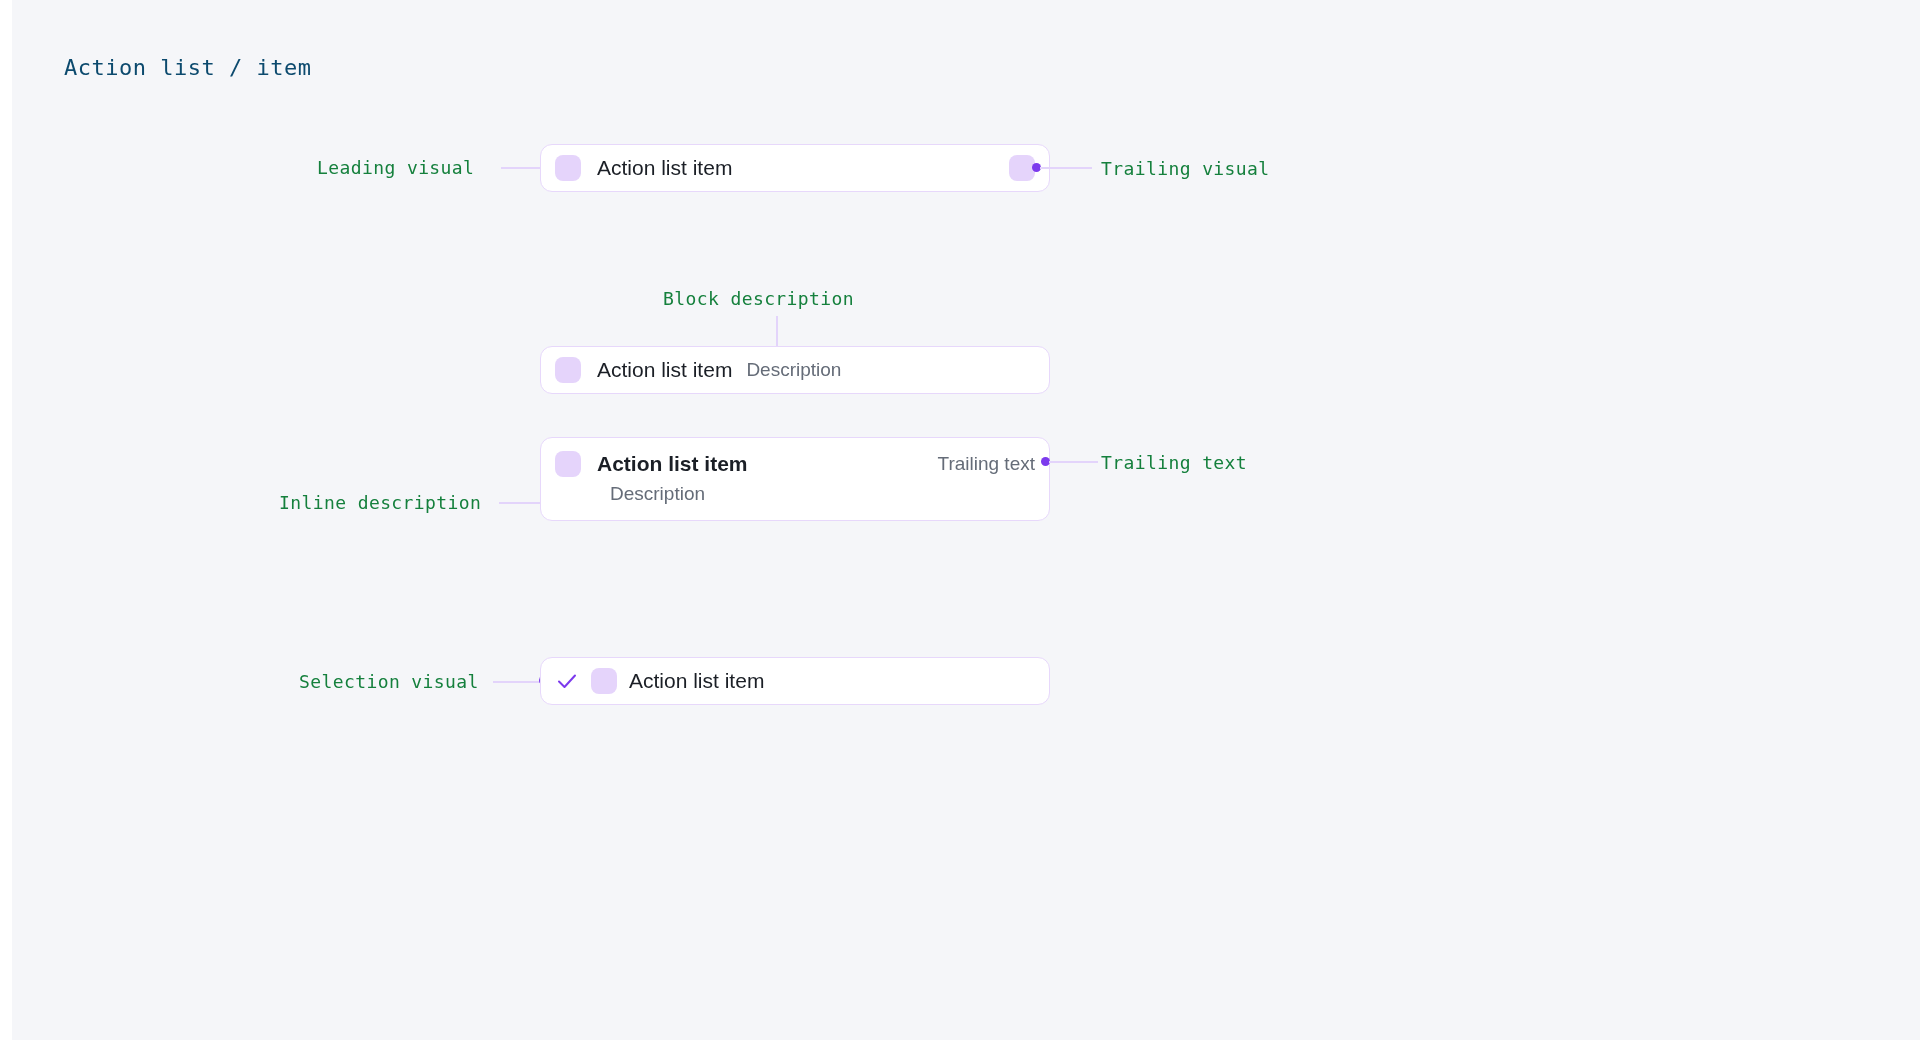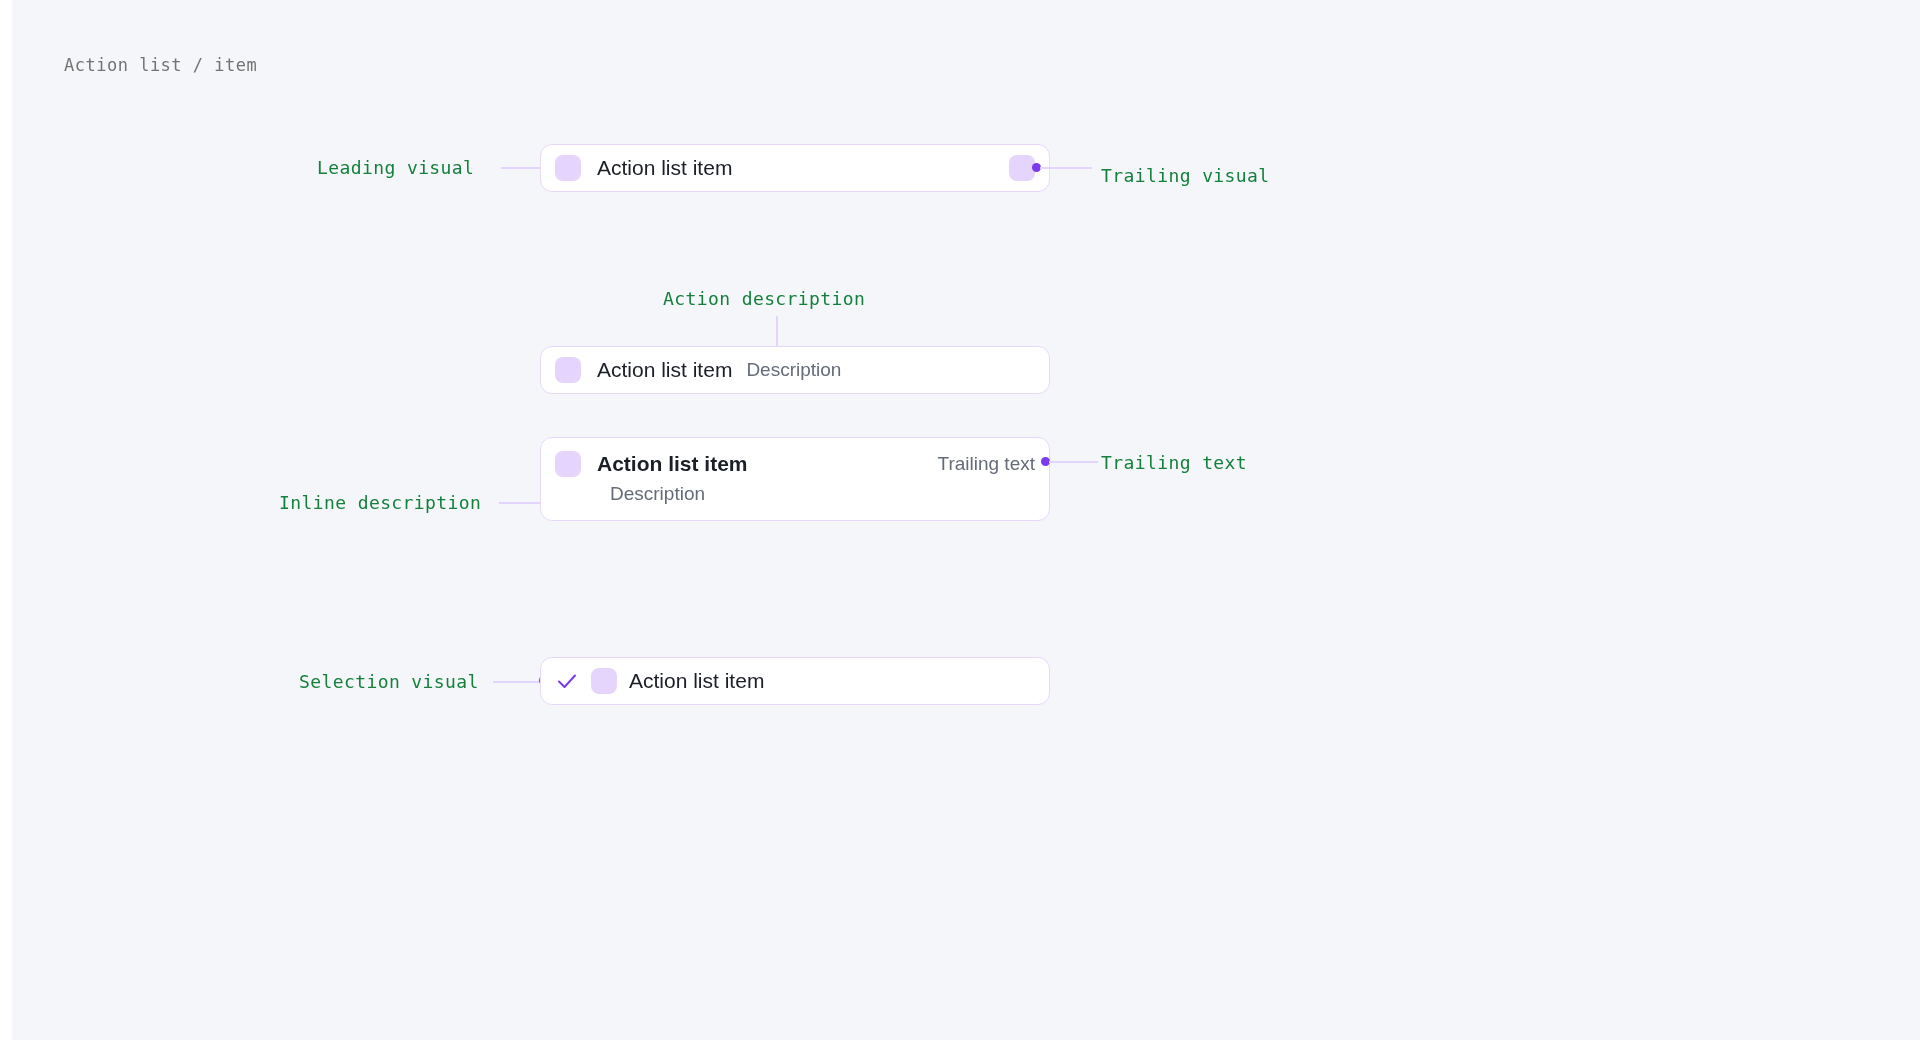--- a/index.html
+++ b/index.html
@@ -23,23 +23,23 @@
     border-left: 12px solid #ffffff;
     overflow: hidden;
   }
 
   
   .page-title {
     position: absolute;
     left: 52px;
     top: 55px;
     font-family: "DejaVu Sans Mono", monospace;
-    font-size: 17px;
+    font-size: 22px;
     letter-spacing: 0.5px;
-    color: #737373;
+    color: #0c4a6e;
     white-space: nowrap;
   }
 
   
   .anno {
     position: absolute;
     font-family: "DejaVu Sans Mono", monospace;
     font-size: 18px;
     letter-spacing: 0.4px;
     color: #15803d;
@@ -169,23 +169,23 @@
   <div class="dot" style="left:536px; top:163px;"></div>
 
   <div class="card" id="card-1">
     <span class="visual"></span>
     <span class="item-title">Action list item</span>
     <span class="visual" style="margin-left:auto;"></span>
   </div>
 
   <div class="dot" style="left:1020px; top:163px;"></div>
   <div class="conn-h" style="left:1028px; top:167px; width:52px;"></div>
-  <div class="anno" style="left:1089px; top:165px;">Trailing visual</div>
-
-  <div class="anno" style="left:651px; top:288px;">Action description</div>
+  <div class="anno" style="left:1089px; top:158px;">Trailing visual</div>
+
+  <div class="anno" style="left:651px; top:288px;">Block description</div>
   <div class="conn-v" style="left:764px; top:316px; height:38px;"></div>
   <div class="dot" style="left:760px; top:348px;"></div>
 
   <div class="card" id="card-2">
     <span class="visual"></span>
     <span class="item-title">Action list item</span>
     <span class="item-desc">Description</span>
   </div>
 
   <div class="anno" style="left:267px; top:492px;">Inline description</div>

